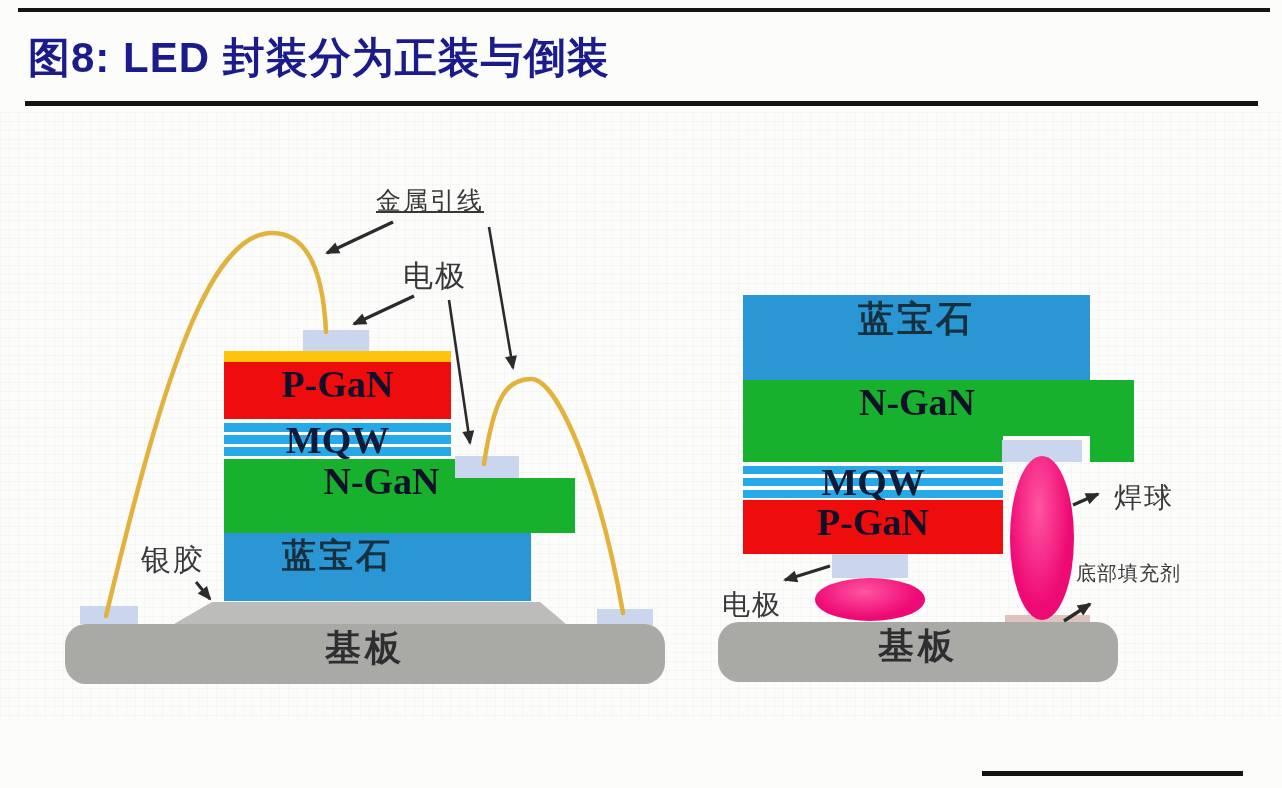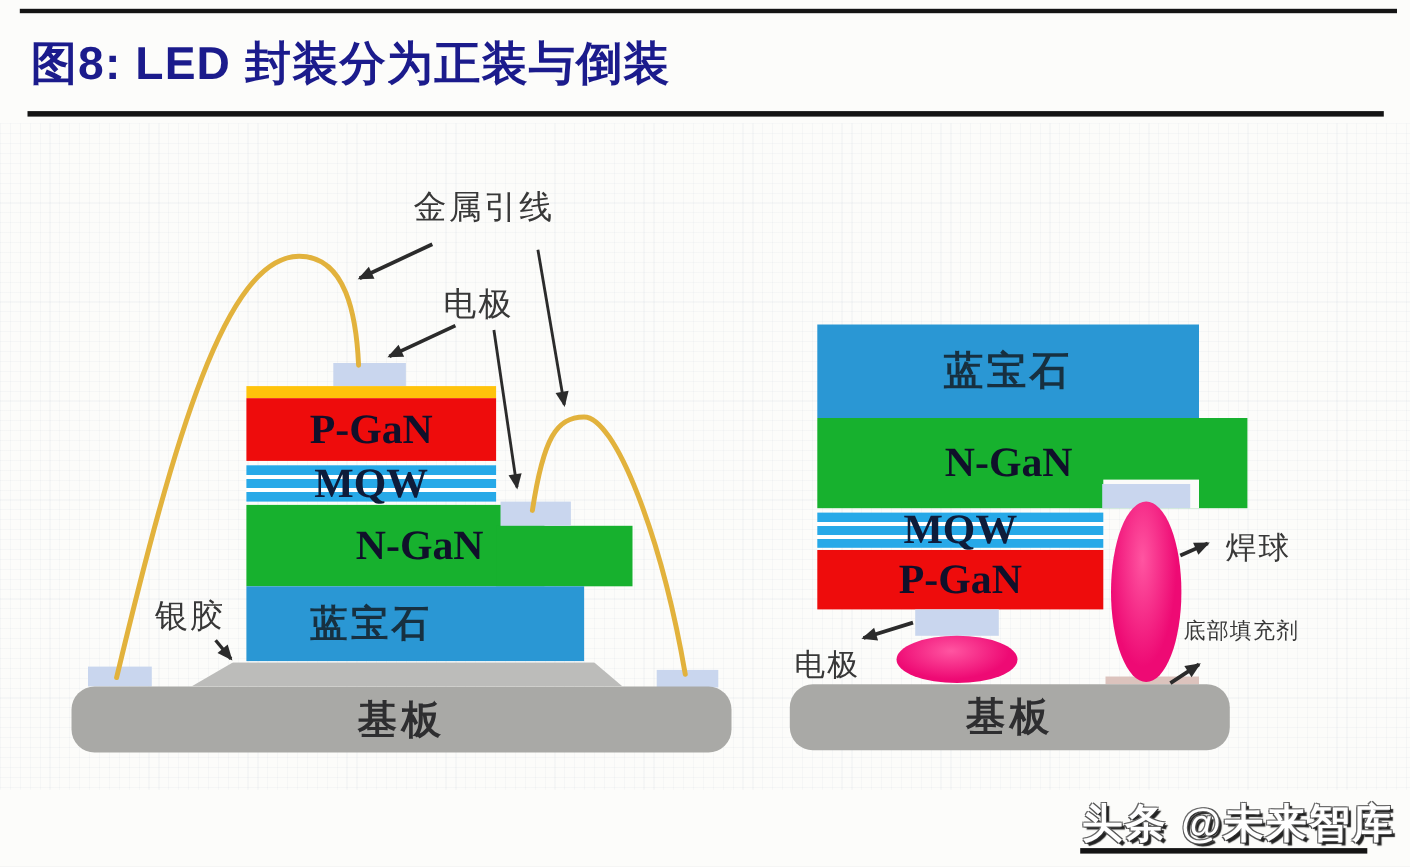--- a/index.html
+++ b/index.html
@@ -19,21 +19,21 @@
   .rule-title{left:25px;top:101px;width:1233px;height:5px;}
   .rule-watermark{left:982px;top:771px;width:261px;height:5px;}
   .title{
     position:absolute;left:28px;top:30px;margin:0;
     font-family:"Liberation Sans", sans-serif;
     font-size:42px;font-weight:bold;color:var(--title_navy);
     letter-spacing:1px;white-space:nowrap;
   }
   
   .abs{position:absolute;}
-  .layer{position:absolute;display:flex;align-items:center;justify-content:center;}
+  .layer{position:absolute;display:flex;justify-content:center;}
   .layer .ltxt{
     font-family:"Liberation Serif", serif;font-weight:600;
     color:var(--text_dark);white-space:nowrap;
   }
   .red-fill{background:var(--red);}
   .green-fill{background:var(--green);padding-left:44px;}
   .blue-fill{background:var(--sapphire_blue);}
   .white-fill{background:#fbfbf9;}
   .cap{position:absolute;background:var(--cap_yellow);}
   .pad{position:absolute;background:var(--pad_lavender);}
@@ -113,21 +113,21 @@
 
     <div class="glue"></div>
 
     <div class="pad" style="left:80px;top:606px;width:58px;height:18px;"></div>
     <div class="pad" style="left:597px;top:609px;width:56px;height:16px;"></div>
 
     <div class="layer substrate" style="left:65px;top:624px;width:600px;height:60px;">
       <span class="ltxt" style="font-size:36px;letter-spacing:4px;">基板</span>
     </div>
 
-    <div class="callout" style="left:376px;top:168px;font-size:30px;">金属引线</div>
+    <div class="callout" style="left:376px;top:184px;font-size:25px;text-decoration:underline;">金属引线</div>
     <div class="callout" style="left:403px;top:256px;font-size:30px;">电极</div>
     <div class="callout" style="left:141px;top:540px;font-size:30px;">银胶</div>
   </div>
 
   <div>
 
     <div class="layer blue-fill sapph" style="left:743px;top:295px;width:347px;height:85px;">
       <span class="ltxt" style="font-size:36px;letter-spacing:3px;">蓝宝石</span>
     </div>
 
@@ -174,16 +174,15 @@
     <path marker-end="url(#ah)" d="M 393 222 L 327 253" stroke="#2b2b2b" stroke-width="3.4" fill="none"></path>
     <path marker-end="url(#ah)" d="M 489 227 L 513 368" stroke="#2b2b2b" stroke-width="2.6" fill="none"></path>
     <path marker-end="url(#ah)" d="M 414 296 L 354 324" stroke="#2b2b2b" stroke-width="3.4" fill="none"></path>
     <path marker-end="url(#ah)" d="M 449 300 L 470 443" stroke="#2b2b2b" stroke-width="2.6" fill="none"></path>
     <path marker-end="url(#ah)" d="M 196 582 L 210 599" stroke="#2b2b2b" stroke-width="3" fill="none"></path>
     <path marker-end="url(#ah)" d="M 830 566 L 785 580" stroke="#2b2b2b" stroke-width="3.4" fill="none"></path>
     <path marker-end="url(#ah)" d="M 1073 505 L 1098 494" stroke="#2b2b2b" stroke-width="3.4" fill="none"></path>
     <path marker-end="url(#ah)" d="M 1064 621 L 1090 604" stroke="#2b2b2b" stroke-width="3.4" fill="none"></path>
   </svg>
 
-  <div class="watermark">头条 @未来智库</div>
   <div class="rule rule-watermark"></div>
 
 </div>
 
 </body></html>

